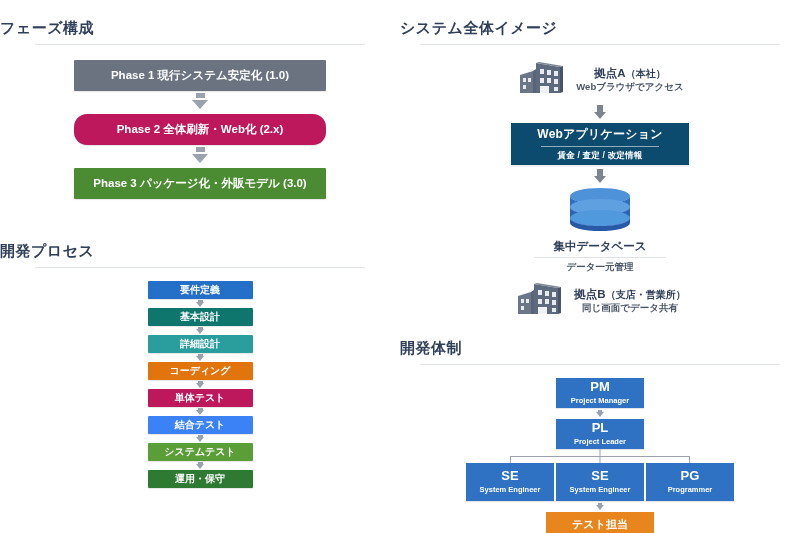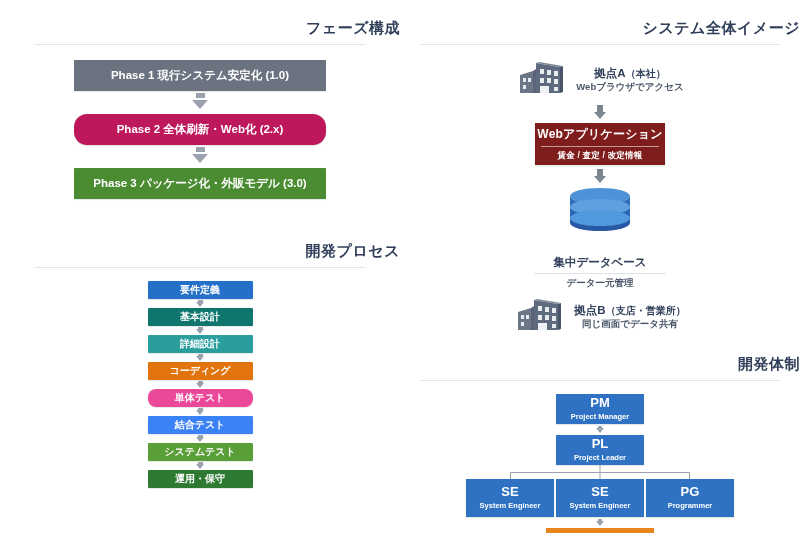--- a/index.html
+++ b/index.html
@@ -26,21 +26,21 @@
 
   .col {
     box-sizing: border-box;
   }
   .col-left  { width: 400px; padding: 0; }
   .col-right { width: 400px; padding: 0; }
 
   
   .section { position: relative; }
   .sec-title {
-    text-align: right;
+    text-align: left;
     font-size: 15px;
     font-weight: bold;
     color: #31405a;
     letter-spacing: 0.5px;
     line-height: 1;
     padding-bottom: 9px;
   }
   .sec-rule {
     height: 1px;
     background: #e2e5ea;
@@ -147,39 +147,39 @@
     font-weight: bold;
   }
   .bldg-desc {
     font-size: 9.5px;
     color: #4a5668;
     line-height: 1.35;
     white-space: nowrap;
     font-weight: bold;
   }
   .webapp-box {
-    width: 130px;
+    width: 178px;
     height: 42px;
-    background: #7f1d1d;
+    background: #0c4a6e;
     box-shadow: 0 1px 2px rgba(0,0,0,0.12);
     display: flex; flex-direction: column;
     align-items: center; justify-content: center;
     color: #fff;
   }
   .webapp-title { font-size: 12px; font-weight: bold; letter-spacing: .2px; }
   .webapp-div {
     width: 118px; height: 1px;
     background: rgba(255,255,255,0.55);
     margin: 3px 0 3px;
   }
   .webapp-sub { font-size: 8.5px; font-weight: bold; letter-spacing: .2px; }
 
   .db-caption {
     font-size: 11.5px; font-weight: bold; color: #31405a;
-    margin-top: 20px;
+    margin-top: 4px;
   }
   .db-subcaption {
     font-size: 9.5px; font-weight: bold; color: #4a5668;
     margin-top: 3px; padding-top: 3px;
     border-top: 1px solid #dfe3e8;
     width: 132px; text-align: center;
   }
 
   .arrow-gray {
     display: flex; flex-direction: column; align-items: center;
@@ -321,21 +321,21 @@
           </div>
 
         <div class="box proc-box" style="background:#e2740d;">
           <span>コーディング</span>
         </div>
         <div class="arrow-sm">
             <div class="stem"></div>
             <div class="head"></div>
           </div>
 
-        <div class="box proc-box" style="background:#ec4899;border-radius:8px;">
+        <div class="box proc-box" style="background:#be185d;">
           <span>単体テスト</span>
         </div>
         <div class="arrow-sm">
             <div class="stem"></div>
             <div class="head"></div>
           </div>
 
         <div class="box proc-box" style="background:#3b82f6;">
           <span>結合テスト</span>
         </div>

